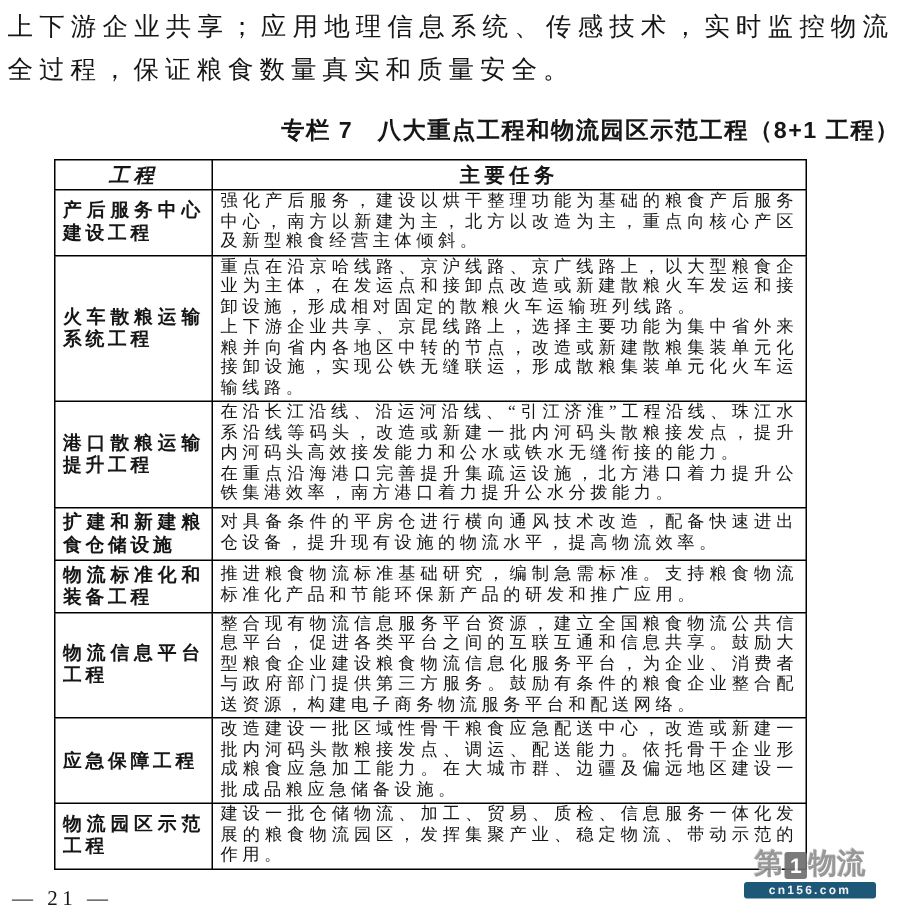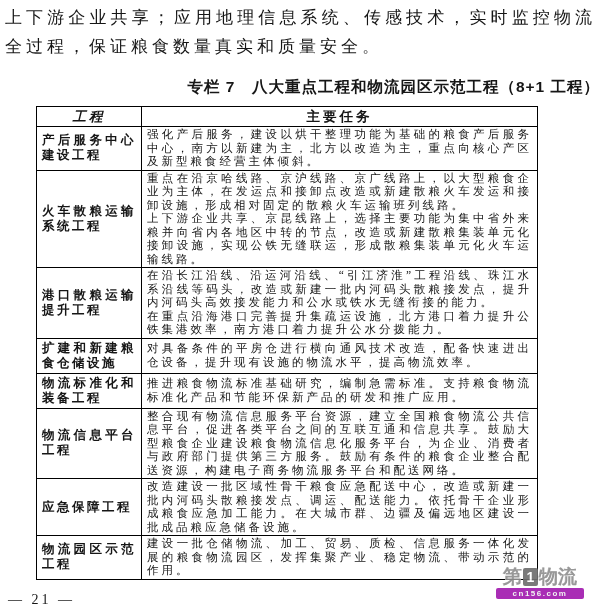--- a/index.html
+++ b/index.html
@@ -95,21 +95,21 @@
     color:#ffffff;
     width:15px;
     height:18px;
     line-height:18px;
     border-radius:2px;
     font-size:14px;
     text-shadow:none;
   }
   .wm-url{
     margin-top:1px;
-    background:#a21caf;
+    background:#0c4a6e;
     color:#f0f0f0;
     font-size:8px;
     letter-spacing:1.5px;
     border-radius:2px;
     padding:1px 2px;
     font-family:"Liberation Sans", sans-serif;
     font-weight:bold;
   }
 </style>
 </head>

